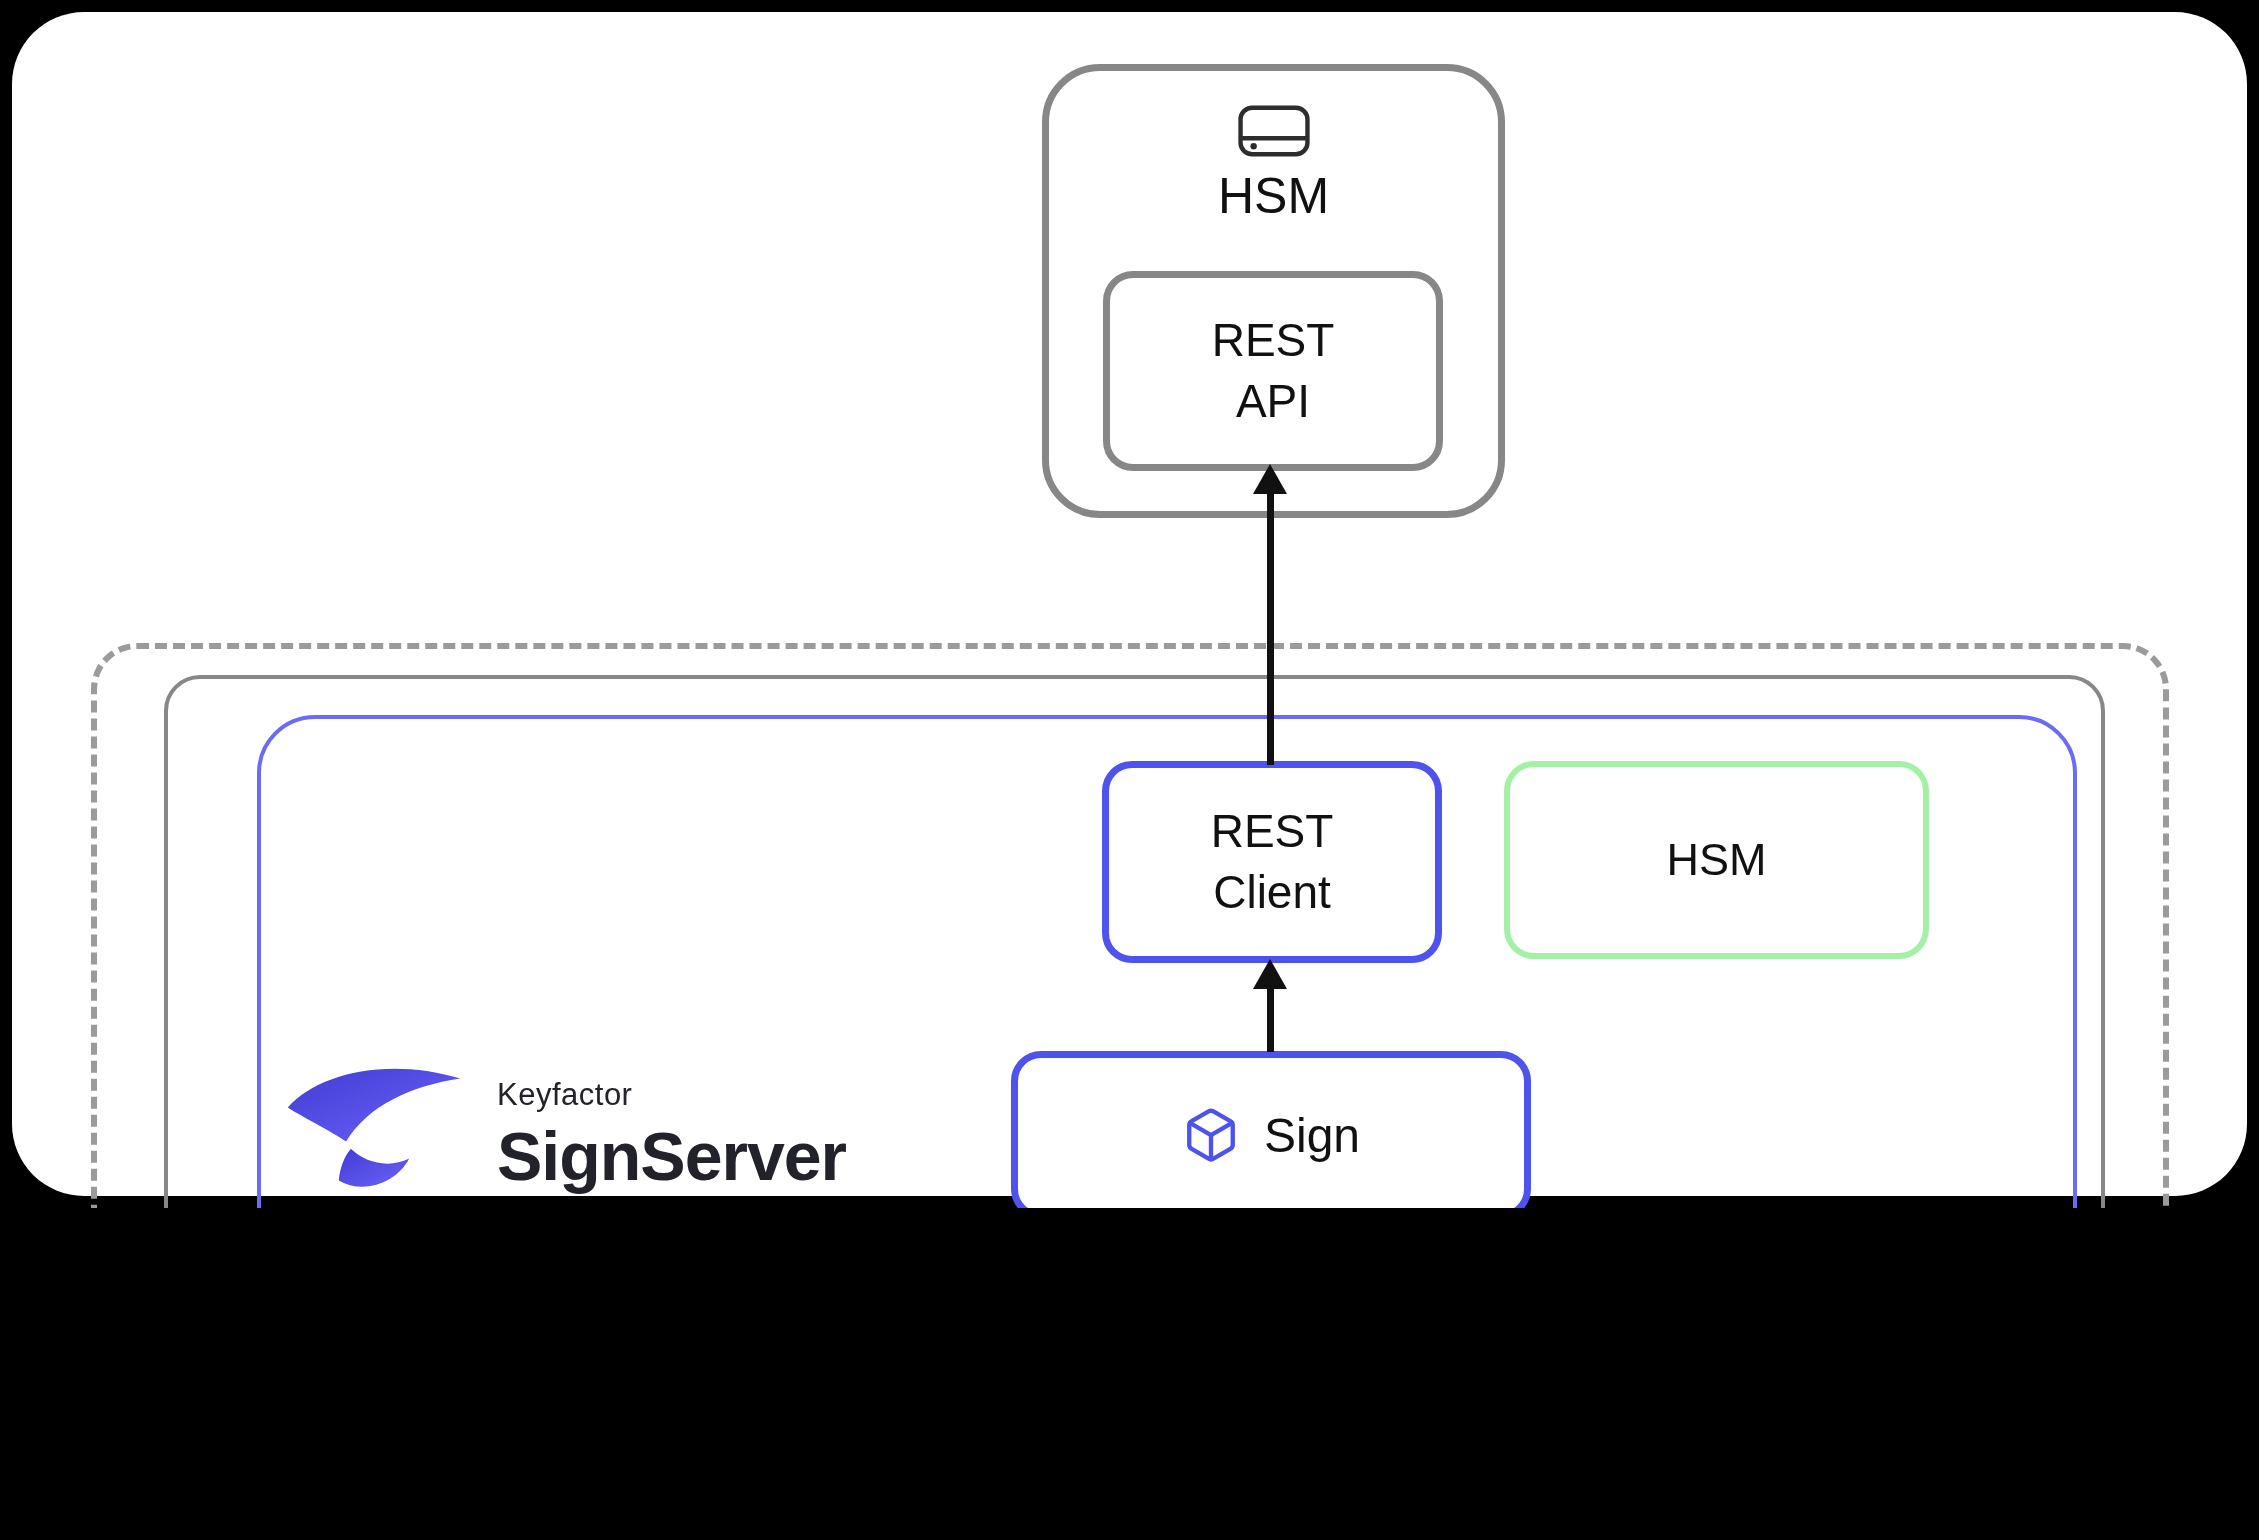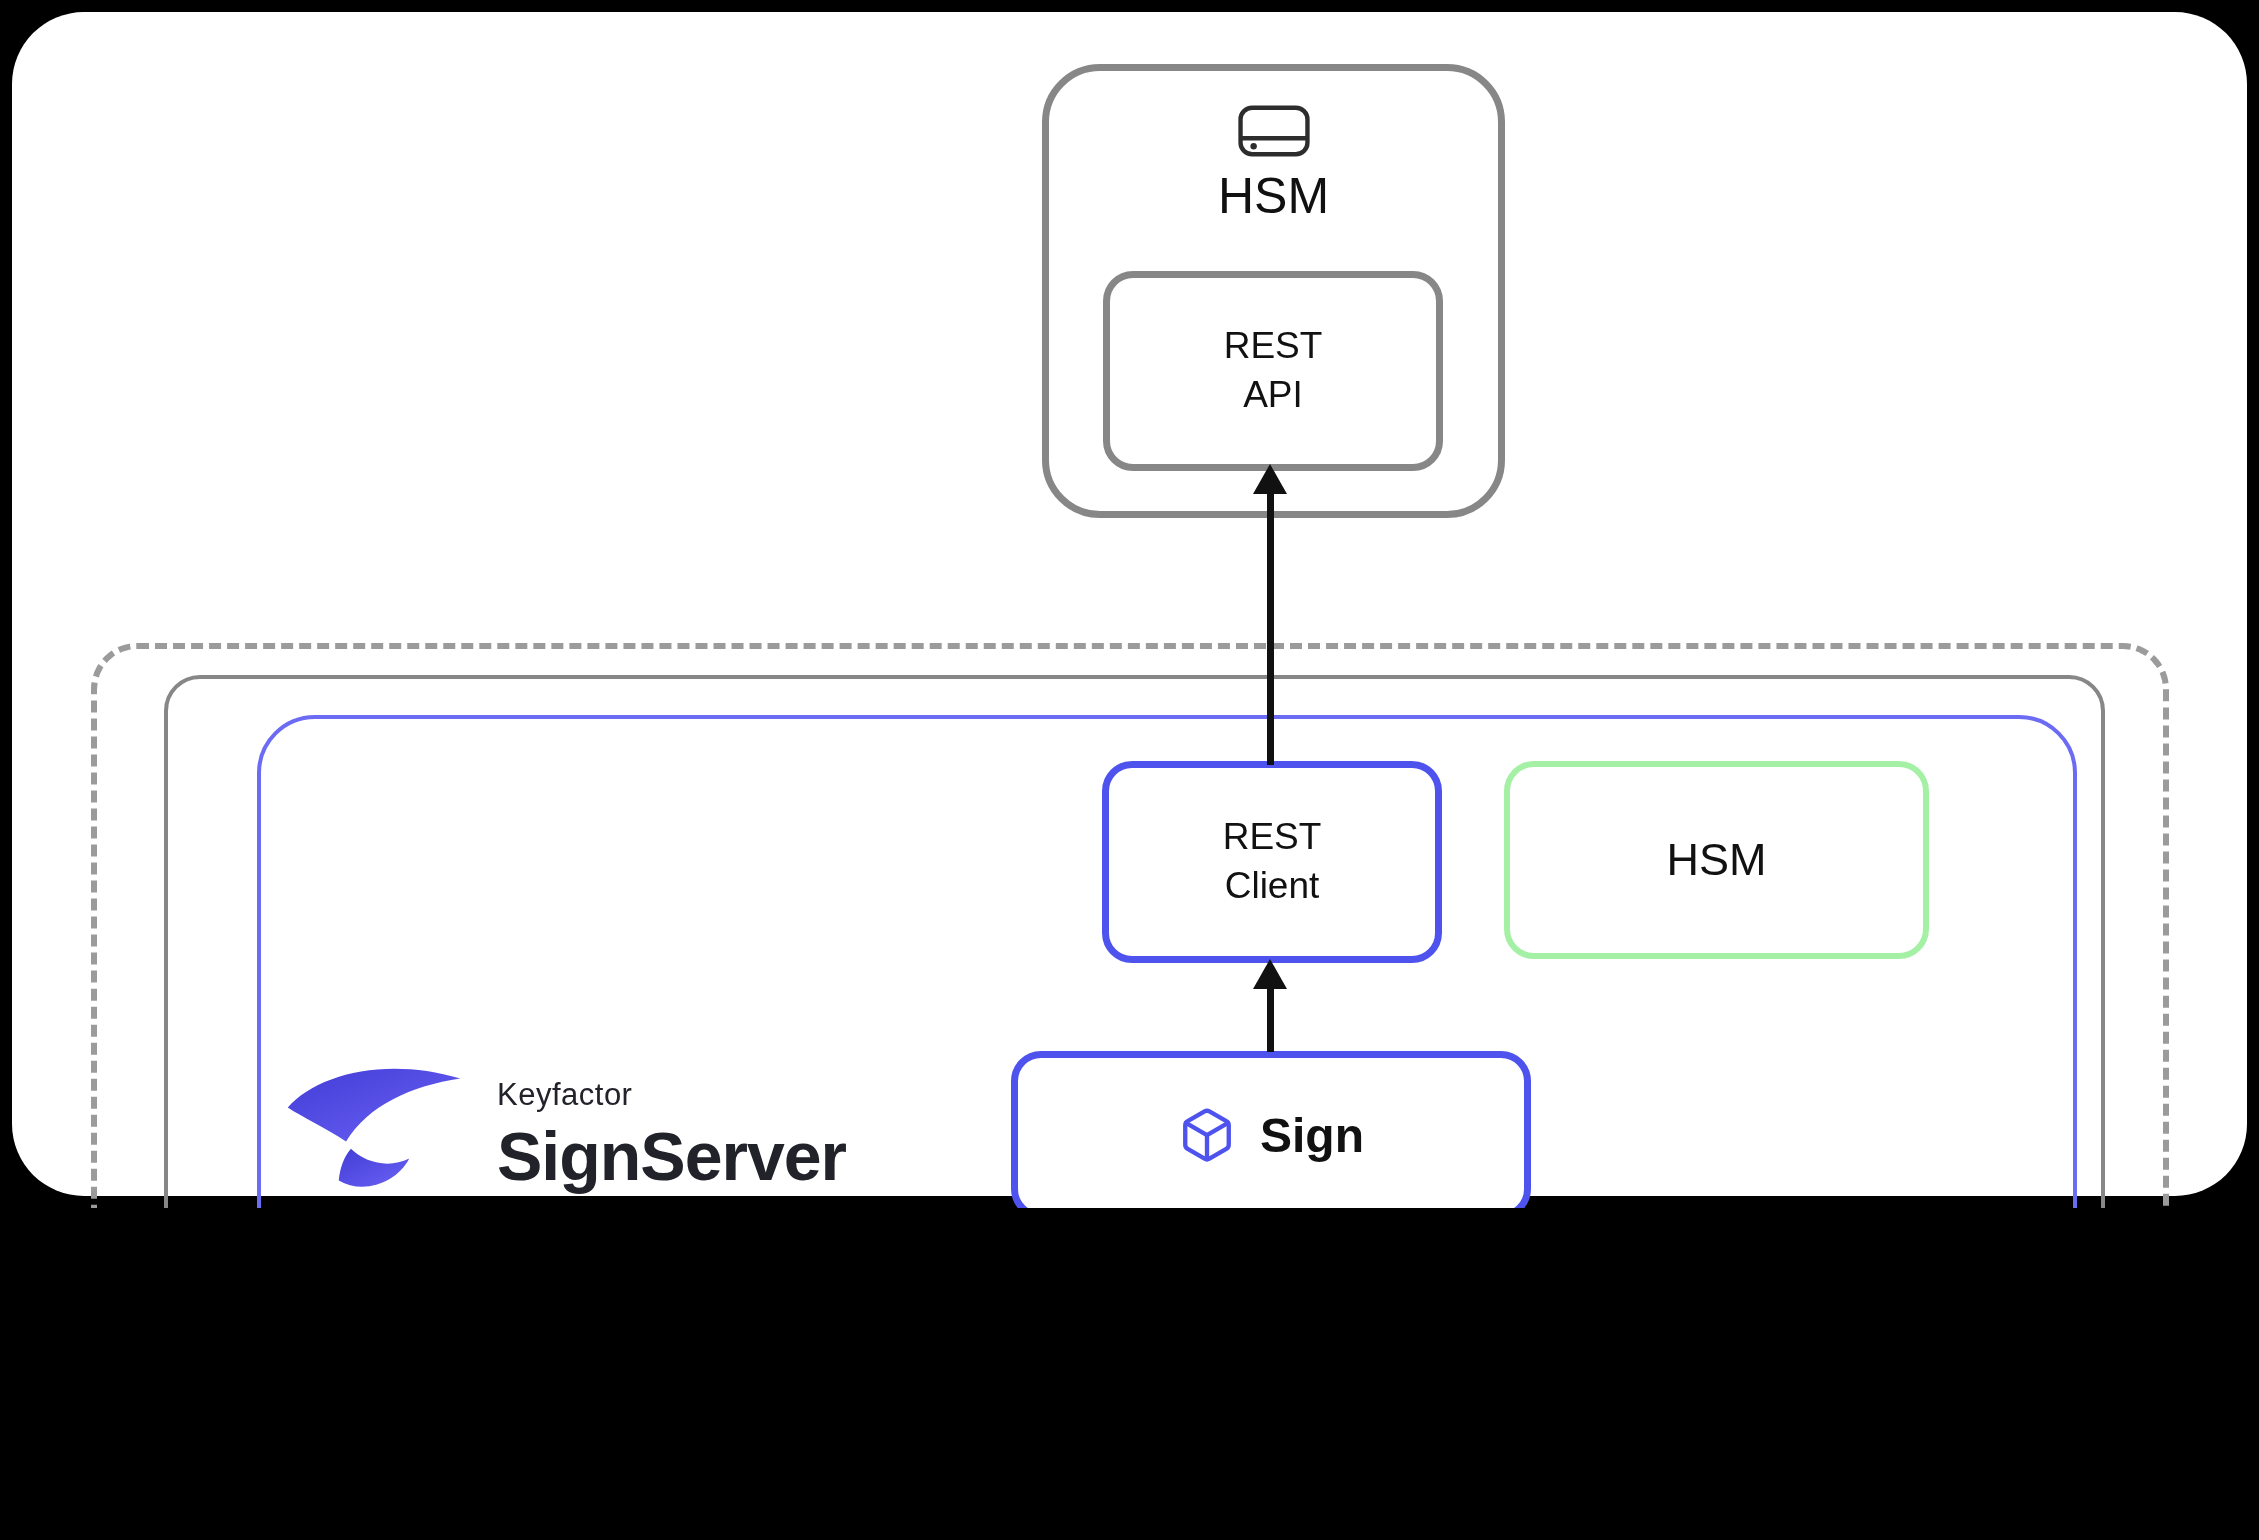--- a/index.html
+++ b/index.html
@@ -39,21 +39,21 @@
   .rest-api-node {
     position: absolute;
     left: 54px; top: 200px;
     width: 340px; height: 200px;
     border: 7px solid var(--gray, #848484);
     border-radius: 30px;
     background: #fff;
     display: flex; align-items: center; justify-content: center;
     text-align: center;
   }
-  .stack span { display: block; font-size: 37px; line-height: 1.32; color: var(--ink, #111); }
+  .stack span { display: block; font-size: 46px; line-height: 1.32; color: var(--ink, #111); }
 
   
   .dashed-box {
     position: absolute;
     left: 91px; top: 643px;
     width: 2078px; height: 818px;
     border: 6px dashed var(--gray_dash, #9b9b9b);
     border-radius: 46px;
   }
   .gray-box {
@@ -95,21 +95,20 @@
   .hsm-config-node .stack span { font-size: 45px; }
   .sign-node {
     position: absolute;
     left: 750px; top: 332px;
     width: 520px; height: 168px;
     border: 7px solid var(--indigo, #4f53ee);
     border-radius: 30px;
     background: #fff;
     display: flex; align-items: center; justify-content: center;
     gap: 24px;
-    font-weight: bold;
   }
   .sign-label { font-size: 48px; color: var(--ink, #111); }
   .cube-icon { width: 58px; height: 58px; }
 
   
   .logo-block {
     position: absolute;
     left: 18px; top: 340px;
     display: flex; align-items: flex-end; gap: 28px;
   }

